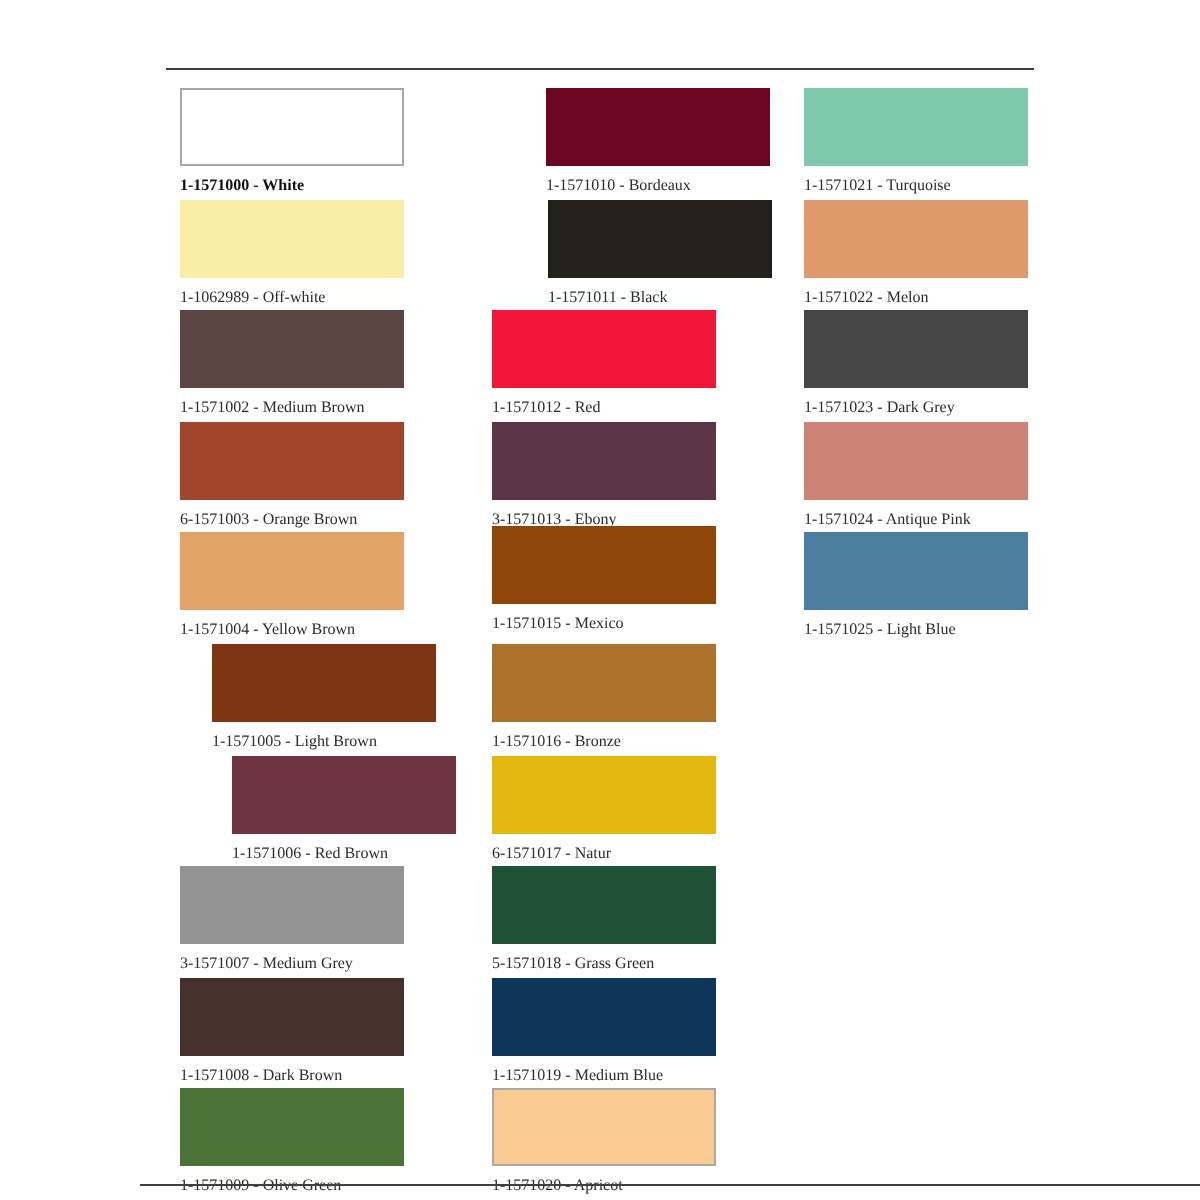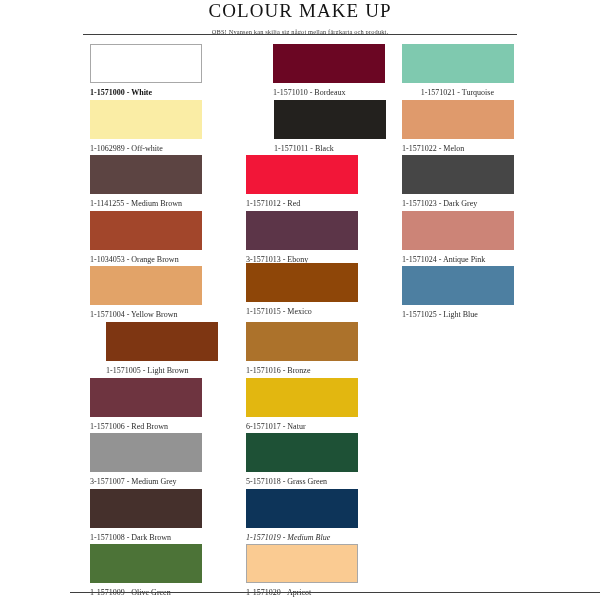--- a/index.html
+++ b/index.html
@@ -102,54 +102,50 @@
   .caption.selected {
     font-weight: bold;
     color: #111111;
   }
 </style>
 </head>
 <body>
 
 <div class="page">
 
-  <div class="header">
-    <h1 class="title">COLOUR MAKE UP</h1>
-    <p class="subtitle">OBS! Nyansen kan skilja sig något mellan färgkarta och produkt.</p>
-  </div>
 
   <div class="rule-top"></div>
 
   <div class="grid" id="swatch-grid">
       <div class="col col-0">
         <div class="cell" style="top: 0px;">
           <div class="swatch bordered" title="1-1571000 - White" style="background: rgb(255, 255, 255);"></div>
           <div class="caption selected">1-1571000 - White</div>
         </div>
         <div class="cell" style="top: 55.6px;">
           <div class="swatch" title="1-1571001 - Off-white" style="background: rgb(250, 237, 165);"></div>
           <div class="caption">1-1062989 - Off-white</div>
         </div>
         <div class="cell" style="top: 111.2px;">
           <div class="swatch" title="1-1571002 - Medium Brown" style="background: rgb(92, 68, 66);"></div>
-          <div class="caption">1-1141255 - Medium Brown</div>
+          <div class="caption">1-1571002 - Medium Brown</div>
         </div>
         <div class="cell" style="top: 166.8px;">
           <div class="swatch" title="1-1571003 - Orange Brown" style="background: rgb(162, 70, 43);"></div>
-          <div class="caption">1-1034053 - Orange Brown</div>
+          <div class="caption">6-1571003 - Orange Brown</div>
         </div>
         <div class="cell" style="top: 222.4px;">
           <div class="swatch" title="1-1571004 - Yellow Brown" style="background: rgb(226, 163, 104);"></div>
           <div class="caption">1-1571004 - Yellow Brown</div>
         </div>
         <div class="cell" style="top: 278px; padding-left: 16px;">
           <div class="swatch" title="1-1571005 - Light Brown" style="background: rgb(126, 54, 18);"></div>
           <div class="caption">1-1571005 - Light Brown</div>
         </div>
-        <div class="cell" style="top: 333.6px;">
+        <div class="cell" style="top: 333.6px; margin-left: 26px;">
           <div class="swatch" title="1-1571006 - Red Brown" style="background: rgb(110, 52, 64);"></div>
           <div class="caption">1-1571006 - Red Brown</div>
         </div>
         <div class="cell" style="top: 389.2px;">
           <div class="swatch" title="1-1571007 - Medium Grey" style="background: rgb(147, 147, 147);"></div>
           <div class="caption">3-1571007 - Medium Grey</div>
         </div>
         <div class="cell" style="top: 444.8px;">
           <div class="swatch" title="1-1571008 - Dark Brown" style="background: rgb(69, 48, 44);"></div>
           <div class="caption">1-1571008 - Dark Brown</div>
@@ -185,31 +181,31 @@
           <div class="caption">1-1571016 - Bronze</div>
         </div>
         <div class="cell" style="top: 333.6px;">
           <div class="swatch" title="1-1571017 - Natur" style="background: rgb(226, 183, 16);"></div>
           <div class="caption">6-1571017 - Natur</div>
         </div>
         <div class="cell" style="top: 389.2px;">
           <div class="swatch" title="1-1571018 - Grass Green" style="background: rgb(30, 81, 54);"></div>
           <div class="caption">5-1571018 - Grass Green</div>
         </div>
-        <div class="cell" style="top: 444.8px; font-style: italic;">
+        <div class="cell" style="top: 444.8px;">
           <div class="swatch" title="1-1571019 - Medium Blue" style="background: rgb(13, 52, 89);"></div>
           <div class="caption">1-1571019 - Medium Blue</div>
         </div>
         <div class="cell" style="top: 500.4px;">
           <div class="swatch bordered" title="1-1571020 - Apricot" style="background: rgb(250, 203, 146);"></div>
           <div class="caption">1-1571020 - Apricot</div>
         </div>
       </div>
       <div class="col col-2">
-        <div class="cell" style="top: 0px; text-align: right;">
+        <div class="cell" style="top: 0px;">
           <div class="swatch" title="1-1571021 - Turquoise" style="background: rgb(127, 201, 175);"></div>
           <div class="caption">1-1571021 - Turquoise</div>
         </div>
         <div class="cell" style="top: 55.6px;">
           <div class="swatch" title="1-1571022 - Melon" style="background: rgb(223, 154, 108);"></div>
           <div class="caption">1-1571022 - Melon</div>
         </div>
         <div class="cell" style="top: 111.2px;">
           <div class="swatch" title="1-1571023 - Dark Grey" style="background: rgb(70, 70, 70);"></div>
           <div class="caption">1-1571023 - Dark Grey</div>

